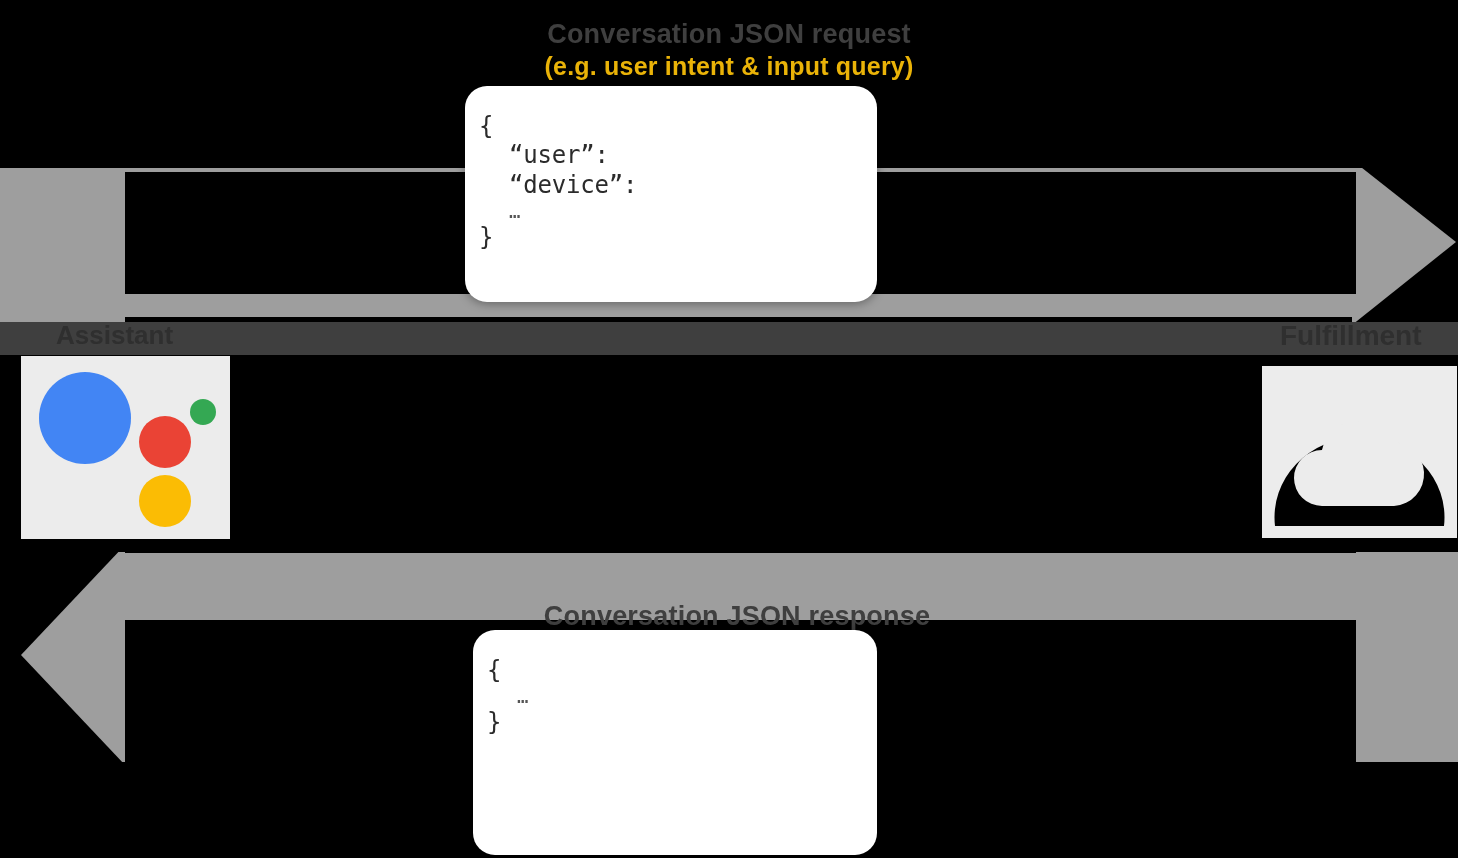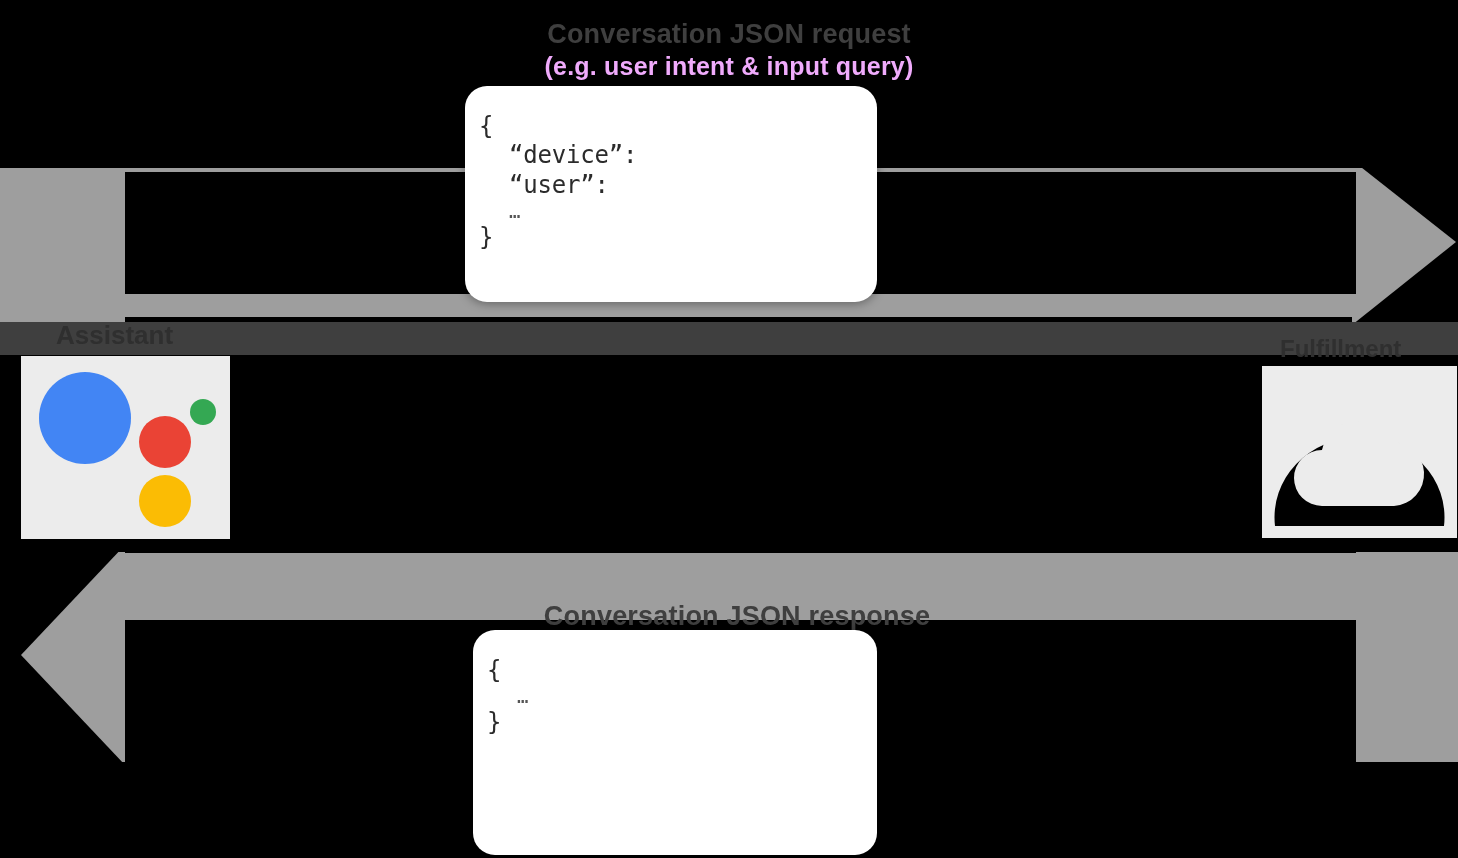--- a/index.html
+++ b/index.html
@@ -44,21 +44,21 @@
   .labelblock{
     position:absolute;
     text-align:center;
     color:#3c3c3c;
     line-height:1.22;
     letter-spacing:.2px;
     z-index:7;
     white-space:nowrap;
   }
   .labelblock .l1{font-size:27px;font-weight:700;color:#3f3f3f;}
-  .labelblock .l2{font-size:25px;font-weight:600;color:#f0abfc;}
+  .labelblock .l2{font-size:25px;font-weight:600;color:#eab308;}
 
   #label-request{left:0;top:18px;width:1458px;}
   #label-response{left:8px;top:555px;width:1458px;margin-top:45px;}
 
   
   .card{
     position:absolute;
     background:#ffffff;
     border-radius:22px;
     box-shadow:0 2px 10px rgba(0,0,0,.35);
@@ -119,22 +119,22 @@
     <div class="l2">(e.g. user intent &amp; input query)</div>
   </div>
 
   <div class="labelblock" id="label-response">
     <div class="l1">Conversation JSON response</div>
   </div>
 
   <div class="card" id="card-request">
     <div class="code">
       <span class="ln">{</span>
+      <span class="ln ind">“user”:</span>
       <span class="ln ind">“device”:</span>
-      <span class="ln ind">“user”:</span>
       <span class="ln dots">…</span>
       <span class="ln">}</span>
     </div>
   </div>
 
   <div class="card" id="card-response">
     <div class="code">
       <span class="ln">{</span>
       <span class="ln dots">…</span>
       <span class="ln">}</span>
@@ -157,18 +157,18 @@
       <path d="M13 160 A 85 80 0 1 1 182 160 Z" fill="#000000"></path>
       <path d="M60 140
                a 28 28 0 0 1 0 -56
                a 36 36 0 0 1 68 -8
                a 26 26 0 0 1 4 64
                Z" fill="#ececec"></path>
     </svg>
   </div>
 
   <div style="position:absolute;left:56px;top:320px;z-index:9;color:#2f2f2f;font-size:26px;font-weight:700;">Assistant</div>
-  <div style="position:absolute;left:1280px;top:320px;z-index:9;color:#2f2f2f;font-size:24px;font-weight:700;margin-top:15px;">Fulfillment</div>
+  <div style="position:absolute;left:1280px;top:320px;z-index:9;color:#2f2f2f;font-size:28px;font-weight:700;">Fulfillment</div>
 
   <div class="strip" style="left:0;top:168px;width:125px;height:154px;z-index:2;"></div>
   <div class="strip" style="left:1356px;top:552px;width:102px;height:210px;z-index:2;"></div>
 
 </div>
 
 </body></html>

